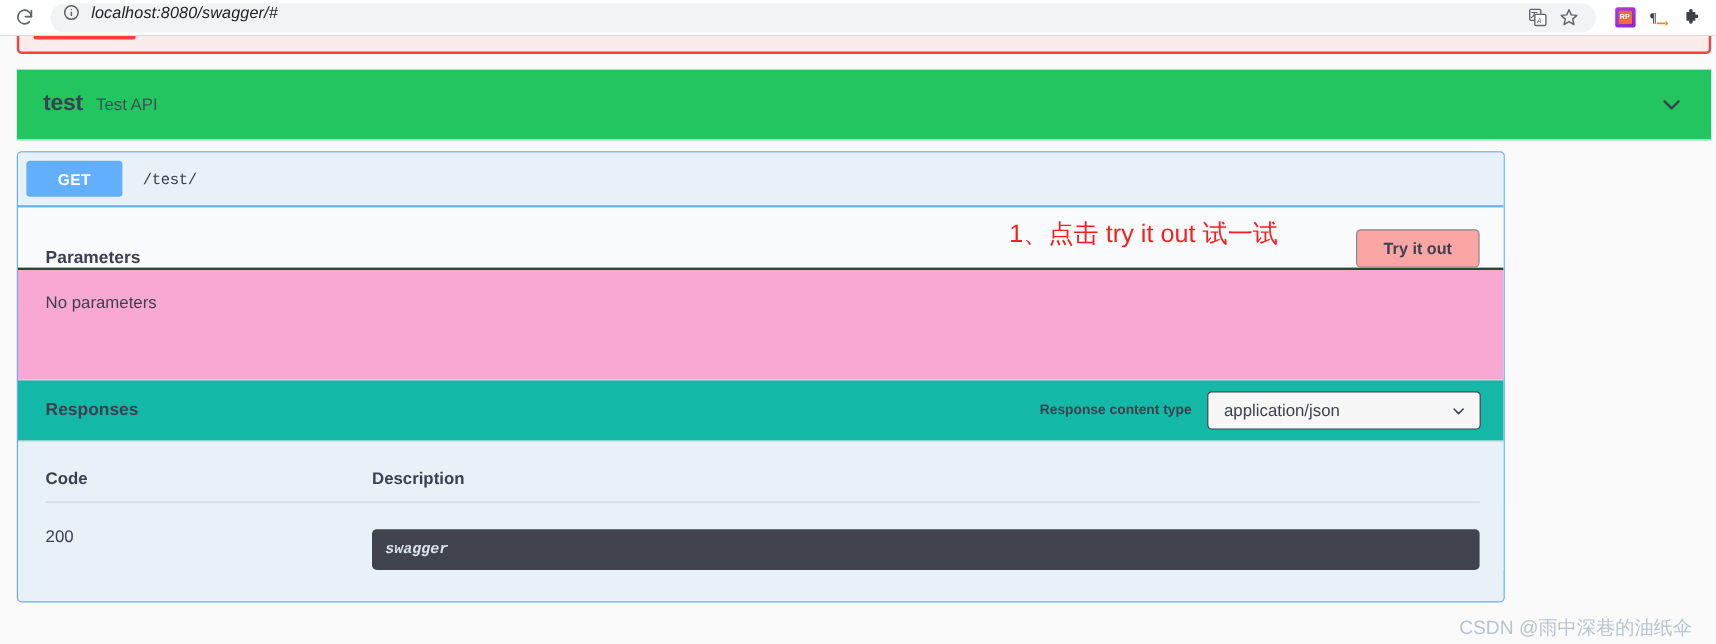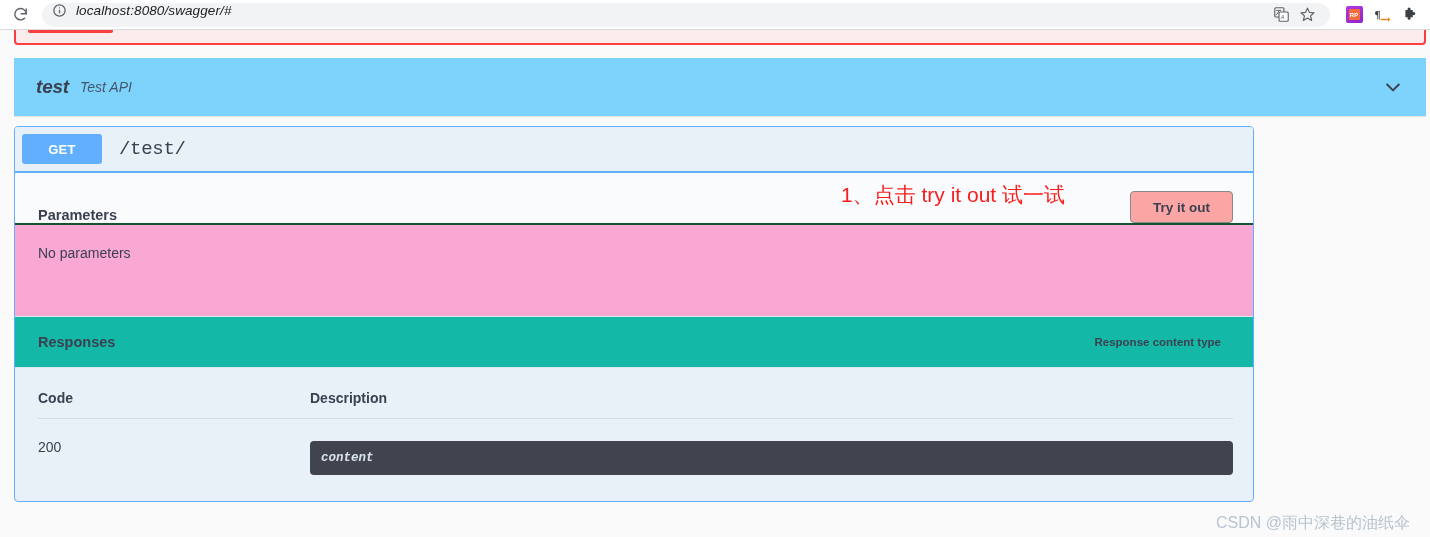--- a/index.html
+++ b/index.html
@@ -120,26 +120,25 @@
     background: #f93e3e;
     border-radius: 2px;
   }
 
   
   .tag-block {
     position: absolute;
     left: 14px; top: 28px;
     width: 1412px;
     height: 59px;
-    background: #7dd3fc;
+    background: #22c55e;
     border-bottom: 1px solid #e1e2e4;
     display: flex;
     align-items: center;
     padding: 0 22px;
-    font-style: italic;
   }
   .tag-name {
     font-size: 19px;
     font-weight: bold;
     color: #3b4151;
     letter-spacing: -0.2px;
   }
   .tag-desc {
     font-size: 14px;
     color: #3b4151;
@@ -178,21 +177,21 @@
     color: #ffffff;
     font-size: 13px;
     font-weight: bold;
     letter-spacing: 0.3px;
     display: flex; align-items: center; justify-content: center;
     font-family: "Liberation Sans", sans-serif;
   }
   .op-path {
     margin-left: 17px;
     font-family: "Liberation Mono", "DejaVu Sans Mono", monospace;
-    font-size: 19px;
+    font-size: 13px;
     color: #3b4151;
     font-weight: normal;
     letter-spacing: -0.3px;
   }
 
   .section-head {
     height: 52px;
     background: #fafbfc;
     display: flex;
     align-items: flex-end;
@@ -420,36 +419,44 @@
       <button class="tryout-btn">Try it out</button>
     </div>
 
     <div class="params-body">
       <span class="no-params">No parameters</span>
     </div>
 
     <div class="responses-head">
       <span class="section-title">Responses</span>
       <span class="ct-label">Response content type</span>
+      <div class="ct-select">
+        <span class="ct-value">application/json</span>
+        <span class="ct-chevron">
+          <svg width="13" height="13" viewBox="0 0 24 24" fill="none" stroke="#3b4151" stroke-width="2.4" stroke-linecap="round" stroke-linejoin="round">
+            <polyline points="5,9 12,16 19,9"></polyline>
+          </svg>
+        </span>
+      </div>
     </div>
 
     <div class="responses-body">
       <table class="resp-table">
         <thead>
           <tr>
             <th class="th-code">Code</th>
             <th>Description</th>
           </tr>
         </thead>
         <tbody>
           <tr>
             <td>200</td>
             <td>
               <div class="code-block">
-                <span>content</span>
+                <span>swagger</span>
               </div>
             </td>
           </tr>
         </tbody>
       </table>
     </div>
   </div>
 
   <div class="watermark">CSDN @雨中深巷的油纸伞</div>
 </div>

